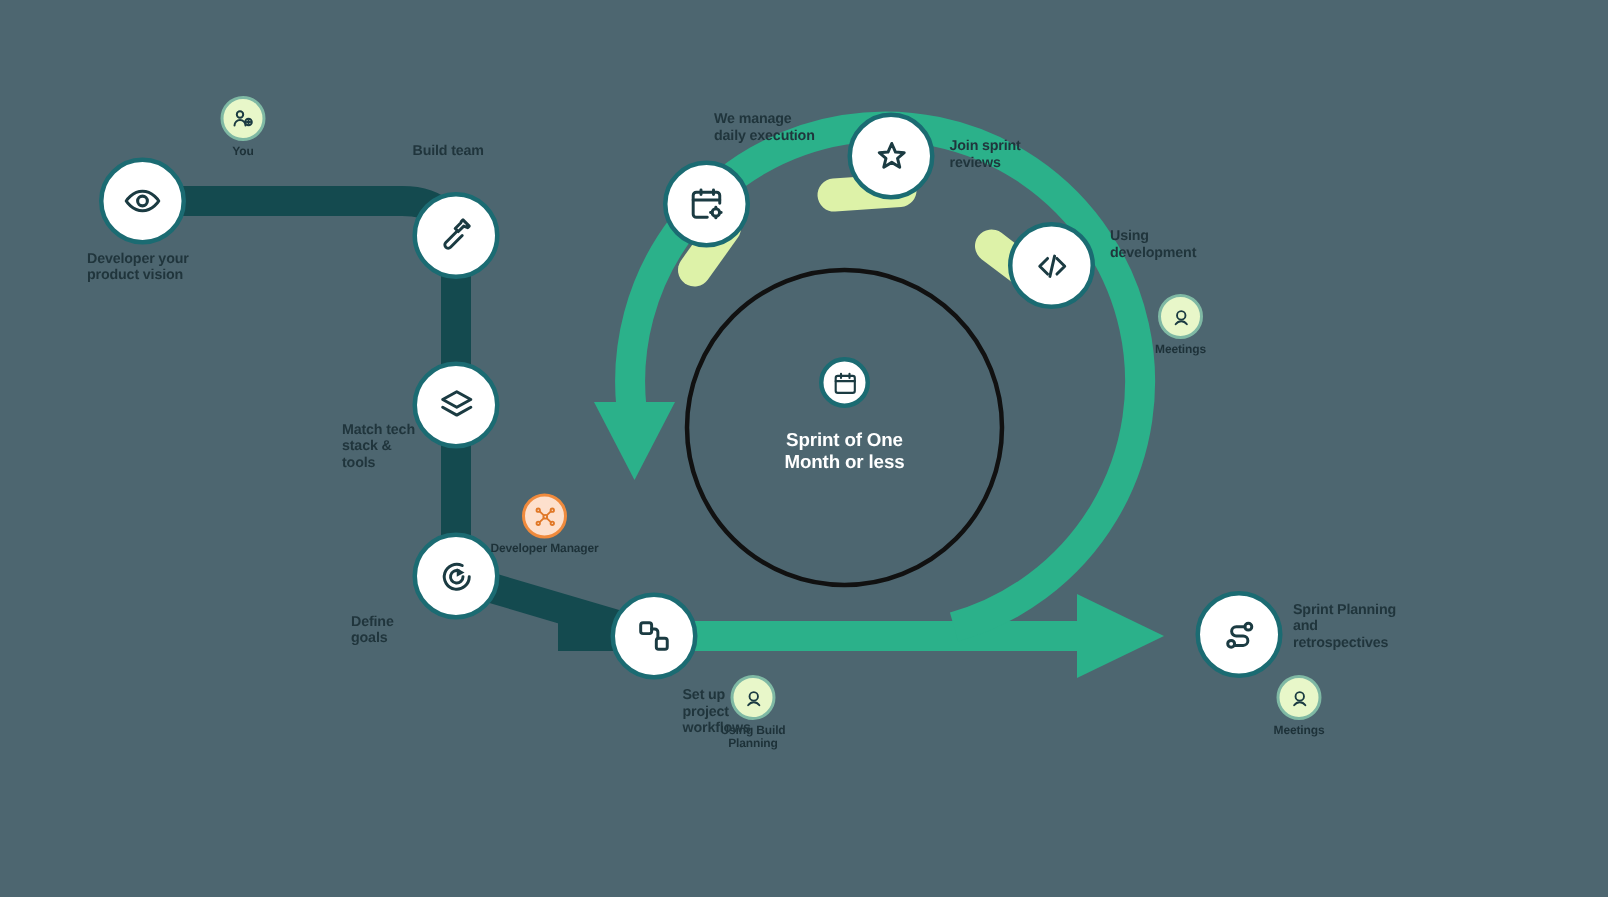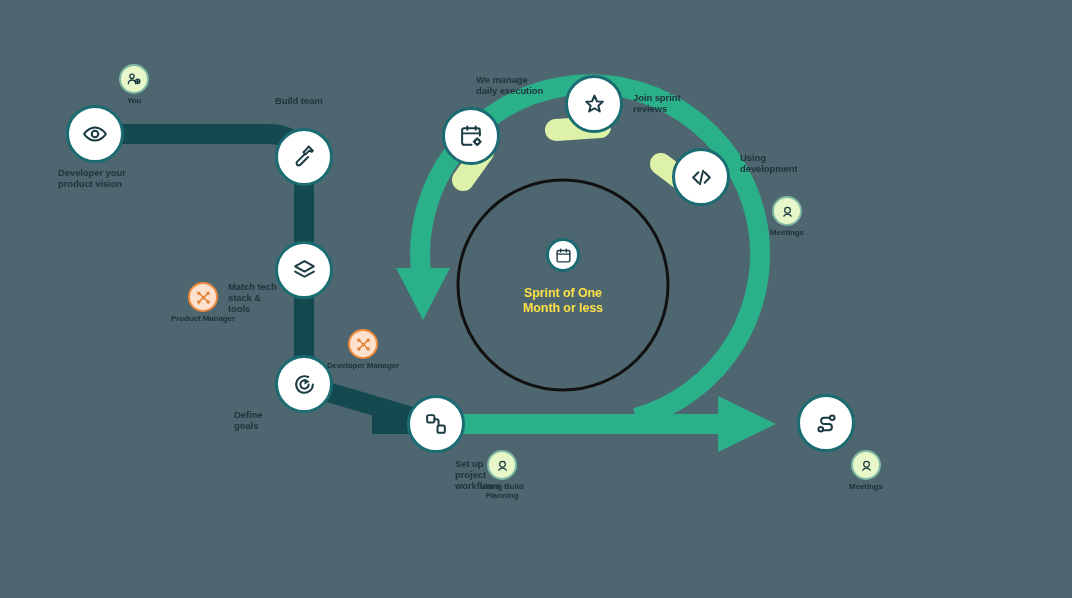--- a/index.html
+++ b/index.html
@@ -87,21 +87,21 @@
     line-height: 11px;
     font-weight: 700;
     color: #20353c;
     letter-spacing: -0.1px;
     white-space: pre-line;
   }
   .lbl.center-text {
     text-align: center;
     font-size: 12.5px;
     line-height: 15px;
-    color: #fde047;
+    color: #ffffff;
   }
 
   .center-badge {
     position: absolute;
     width: 34px;
     height: 34px;
     border-radius: 50%;
     background: #ffffff;
     border: 3px solid #1b6b72;
     box-sizing: border-box;
@@ -229,59 +229,48 @@
   <div class="lbl" style="left:740px; top:152px; width:88px;">Using
 development</div>
 
   <div class="node big" style="left:797px; top:394px;">
     <svg width="25" height="25" viewBox="0 0 24 24" fill="none" stroke="#1b3b42" stroke-width="1.9" stroke-linecap="round" stroke-linejoin="round">
       <circle cx="17.5" cy="6.5" r="2.2"></circle>
       <circle cx="6.5" cy="17.5" r="2.2"></circle>
       <path d="M15.3 6.5H9.8a3 3 0 0 0 0 6h4.4a3 3 0 0 1 0 6H8.7"></path>
     </svg>
   </div>
-
-  <div class="chip chip-green" style="left:134px; top:64px;">
+  <div class="lbl" style="left:862px; top:401px; width:100px;">Sprint Planning
+and
+retrospectives</div>
+
+  <div class="chip chip-green" style="left:162px; top:64px;">
     <span class="chip-circle">
       <svg width="16" height="16" viewBox="0 0 24 24" fill="none" stroke="#1b3b42" stroke-width="2" stroke-linecap="round" stroke-linejoin="round">
         <circle cx="9" cy="8" r="3.2"></circle>
         <path d="M3.5 19a5.5 5.5 0 0 1 11 0"></path>
         <circle cx="17.5" cy="15.5" r="3.3"></circle>
         <path d="M17.5 13.8v3.4M15.8 15.5h3.4"></path>
       </svg>
     </span>
     <span class="chip-label">You</span>
   </div>
 
-  <div class="chip chip-orange" style="left:203px; top:282px;">
+
+  <div class="chip chip-orange" style="left:363px; top:329px;">
     <span class="chip-circle">
       <svg width="15" height="15" viewBox="0 0 24 24" fill="none" stroke="#e07828" stroke-width="2" stroke-linecap="round" stroke-linejoin="round">
         <circle cx="12" cy="12" r="2"></circle>
         <circle cx="4.5" cy="5" r="1.8"></circle>
           <circle cx="19.5" cy="5" r="1.8"></circle>
         <circle cx="4.5" cy="19" r="1.8"></circle>
           <circle cx="19.5" cy="19" r="1.8"></circle>
         <path d="M6 6.3 10.5 10.6M18 6.3 13.5 10.6M6 17.7 10.5 13.4M18 17.7 13.5 13.4"></path>
       </svg>
     </span>
-    <span class="chip-label">Product
-Manager</span>
-  </div>
-
-  <div class="chip chip-orange" style="left:363px; top:329px;">
-    <span class="chip-circle">
-      <svg width="15" height="15" viewBox="0 0 24 24" fill="none" stroke="#e07828" stroke-width="2" stroke-linecap="round" stroke-linejoin="round">
-        <circle cx="12" cy="12" r="2"></circle>
-        <circle cx="4.5" cy="5" r="1.8"></circle>
-          <circle cx="19.5" cy="5" r="1.8"></circle>
-        <circle cx="4.5" cy="19" r="1.8"></circle>
-          <circle cx="19.5" cy="19" r="1.8"></circle>
-        <path d="M6 6.3 10.5 10.6M18 6.3 13.5 10.6M6 17.7 10.5 13.4M18 17.7 13.5 13.4"></path>
-      </svg>
-    </span>
     <span class="chip-label">Developer
 Manager</span>
   </div>
 
   <div class="chip chip-green" style="left:787px; top:196px;">
     <span class="chip-circle">
       <svg width="15" height="15" viewBox="0 0 24 24" fill="none" stroke="#1b3b42" stroke-width="2" stroke-linecap="round" stroke-linejoin="round">
         <circle cx="12" cy="10" r="4.5"></circle>
         <path d="M6 19.5c1.6-2.2 3.6-3.3 6-3.3s4.4 1.1 6 3.3"></path>
       </svg>

